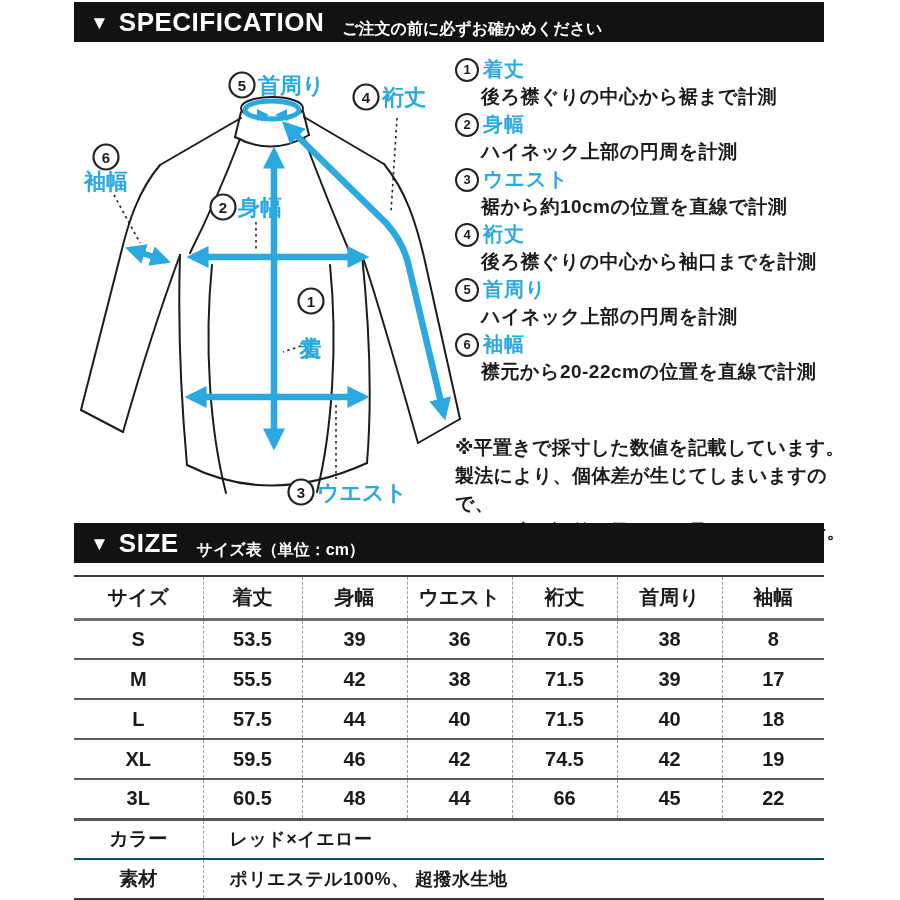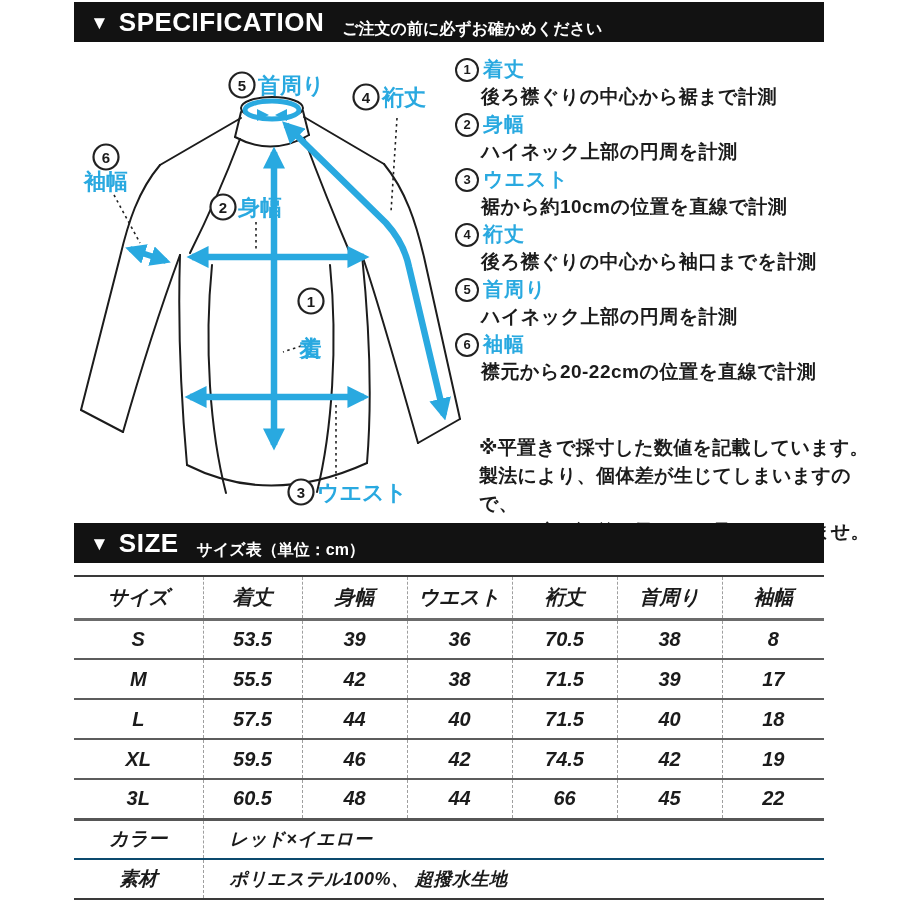--- a/index.html
+++ b/index.html
@@ -25,29 +25,29 @@
   .guide{position:absolute;left:455px;top:56px;width:392px;}
   .guide-item{margin:0;}
   .term-line{display:flex;align-items:center;height:27px;}
   .circled{display:inline-flex;align-items:center;justify-content:center;width:20px;height:20px;
            border:2px solid #222;border-radius:50%;font-size:13px;font-weight:700;color:#1b1b1b;
            margin-right:4px;flex:0 0 auto;}
   .term{color:#29a9e0;font-size:20px;font-weight:700;letter-spacing:1px;}
   .desc{margin-left:26px;font-size:19px;font-weight:700;height:28px;line-height:28px;letter-spacing:.5px;}
 
   
-  .note{position:absolute;left:455px;top:434px;width:396px;margin-left:24px;}
+  .note{position:absolute;left:455px;top:434px;width:396px;}
   .note p{margin:0;font-size:19px;font-weight:700;line-height:28px;letter-spacing:.3px;}
 
   
   .size-table{position:absolute;left:74px;top:575px;}
   table{border-collapse:collapse;table-layout:fixed;width:750px;}
   col.c0{width:129px;}col.c1{width:99px;}col.c2{width:105px;}col.c3{width:105px;}
   col.c4{width:105px;}col.c5{width:105px;}col.c6{width:102px;}
-  td,th{text-align:center;vertical-align:middle;font-size:20px;font-weight:600;color:#1b1b1b;padding:0;font-style:italic;}
+  td,th{text-align:center;vertical-align:middle;font-size:20px;font-weight:600;color:#1b1b1b;padding:0;}
   th{font-weight:700;}
   td:not(:first-child),th:not(:first-child){border-left:1px dashed #9f9f9f;}
   tr{height:40px;}
   tr.hdr{height:43px;border-top:2px solid #3a3a3a;border-bottom:3px solid #6b6b6b;}
   tr.data{border-bottom:2px solid #5c5c5c;}
   tr.last-size{border-bottom:3px solid #565656;}
   tr.info{border-bottom:2px solid #0c4a6e;}
   tr.info:last-child{border-bottom:3px solid #3a3a3a;}
   tr.info td.info-label{font-size:19px;font-weight:700;}
   tr.info td.info-value{text-align:left;padding-left:26px;font-size:18px;font-weight:700;letter-spacing:.5px;}

